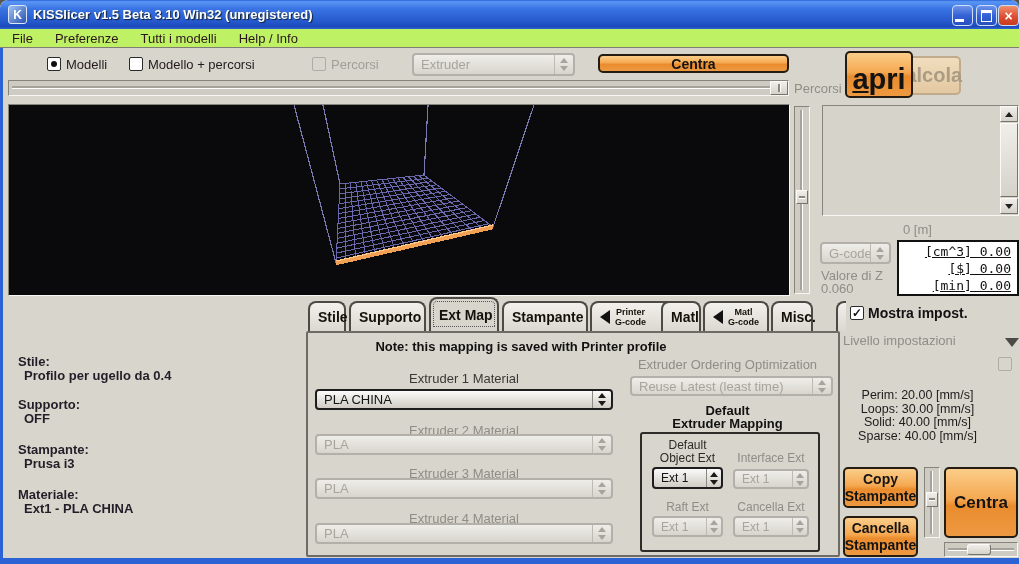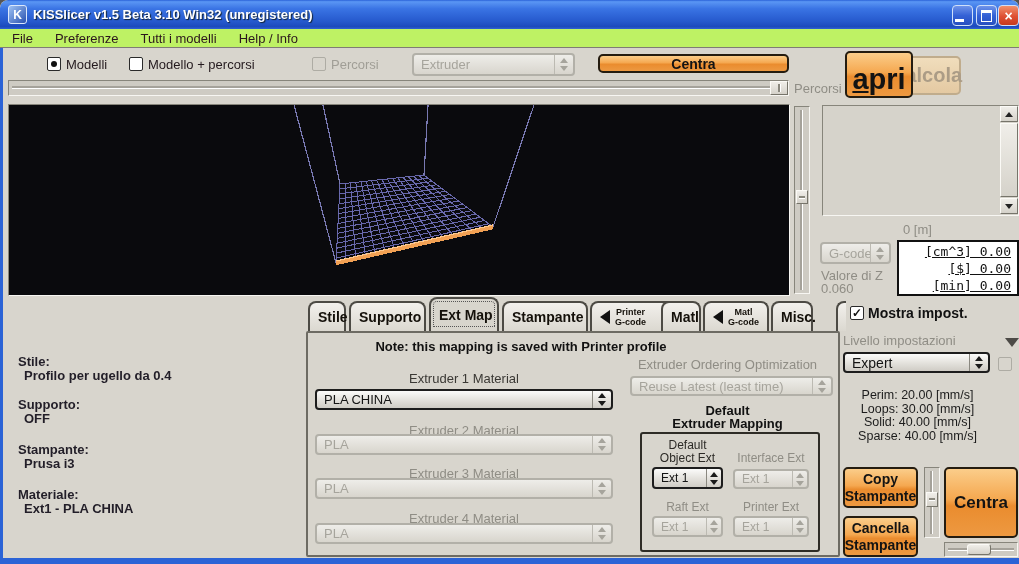--- a/index.html
+++ b/index.html
@@ -338,21 +338,21 @@
   </div>
   <div class="abs dd dis" style="left:733px;top:469px;width:76px;height:20px;font-size:12px;">
     <span class="val">Ext 1</span>
     <span class="arr" style="padding:0 3px;">
         <i class="tri-up"></i>
         <i class="tri-down"></i>
       </span>
   </div>
 
   <div class="abs txt gray" style="left:652px;top:500px;width:71px;text-align:center;font-size:12px;">Raft Ext</div>
-  <div class="abs txt gray" style="left:730px;top:500px;width:82px;text-align:center;font-size:12px;">Printer Ext</div>
+  <div class="abs txt gray" style="left:730px;top:500px;width:82px;text-align:center;font-size:12px;">Cancella Ext</div>
 
   <div class="abs dd dis" style="left:652px;top:516px;width:71px;height:21px;font-size:12px;">
     <span class="val">Ext 1</span>
     <span class="arr" style="padding:0 3px;">
         <i class="tri-up"></i>
         <i class="tri-down"></i>
       </span>
   </div>
   <div class="abs dd dis" style="left:733px;top:516px;width:76px;height:21px;font-size:12px;">
     <span class="val">Ext 1</span>
@@ -370,27 +370,20 @@
   <div class="abs bold txt" style="left:24px;top:456px;font-size:13px;color:#221e28;">Prusa i3</div>
   <div class="abs bold txt" style="left:18px;top:487px;font-size:13px;color:#221e28;">Materiale:</div>
   <div class="abs bold txt" style="left:24px;top:501px;font-size:13px;color:#221e28;">Ext1 - PLA CHINA</div>
 
   <div class="abs cb checked" style="left:850px;top:306px;"></div>
   <span class="abs bold txt" style="left:868px;top:305px;font-size:14px;color:#111;">Mostra impost.</span>
 
   <span class="abs txt gray" style="left:843px;top:333px;font-size:13px;">Livello impostazioni</span>
   <div class="abs" style="left:1005px;top:338px;width:0;height:0;border-left:7px solid transparent;border-right:7px solid transparent;border-top:9px solid #4c4a46;"></div>
 
-  <div class="abs dd" style="left:843px;top:352px;width:147px;height:21px;font-size:14px;">
-    <span class="val">Expert</span>
-    <span class="arr">
-        <i class="tri-up"></i>
-        <i class="tri-down"></i>
-      </span>
-  </div>
   <div class="abs cb dis" style="left:998px;top:357px;"></div>
 
   <div class="abs txt" style="left:845px;top:389px;width:145px;text-align:center;font-size:12.5px;line-height:13.6px;color:#1c1c1c;">
     <div>Perim:  20.00 [mm/s]</div>
     <div>Loops:  30.00 [mm/s]</div>
     <div>Solid:  40.00 [mm/s]</div>
     <div>Sparse: 40.00 [mm/s]</div>
   </div>
 
   <div class="abs btn-orange" style="left:843px;top:467px;width:75px;height:41px;font-size:14px;line-height:17px;">

